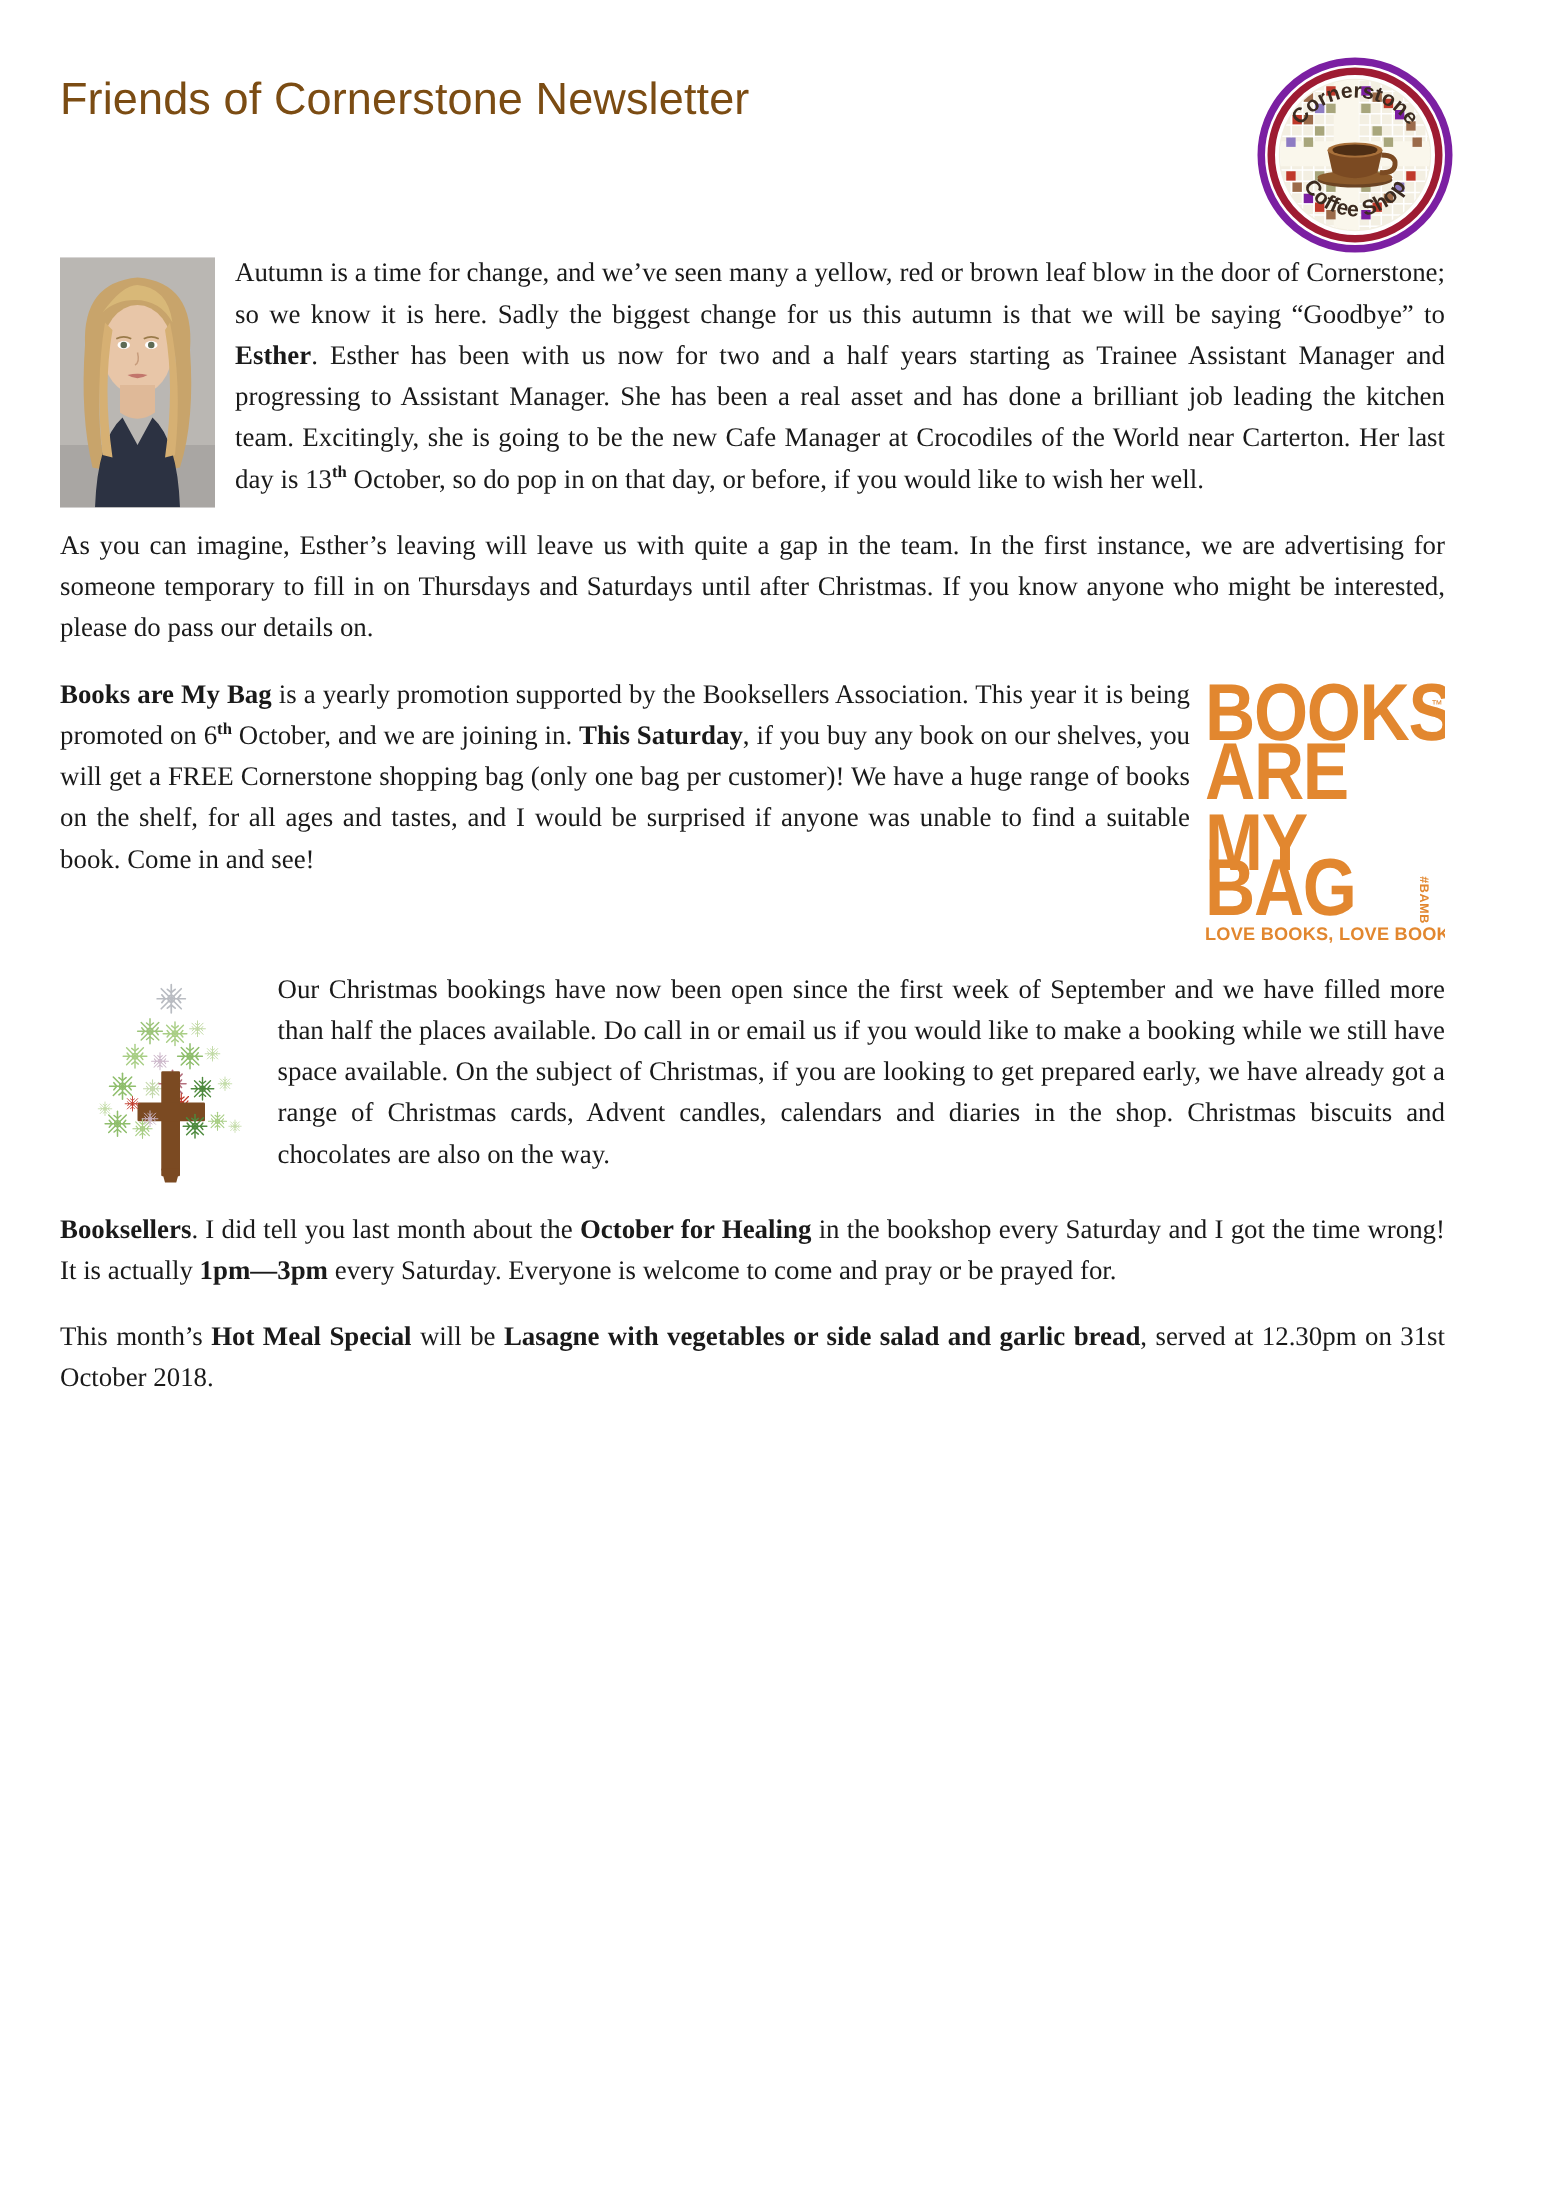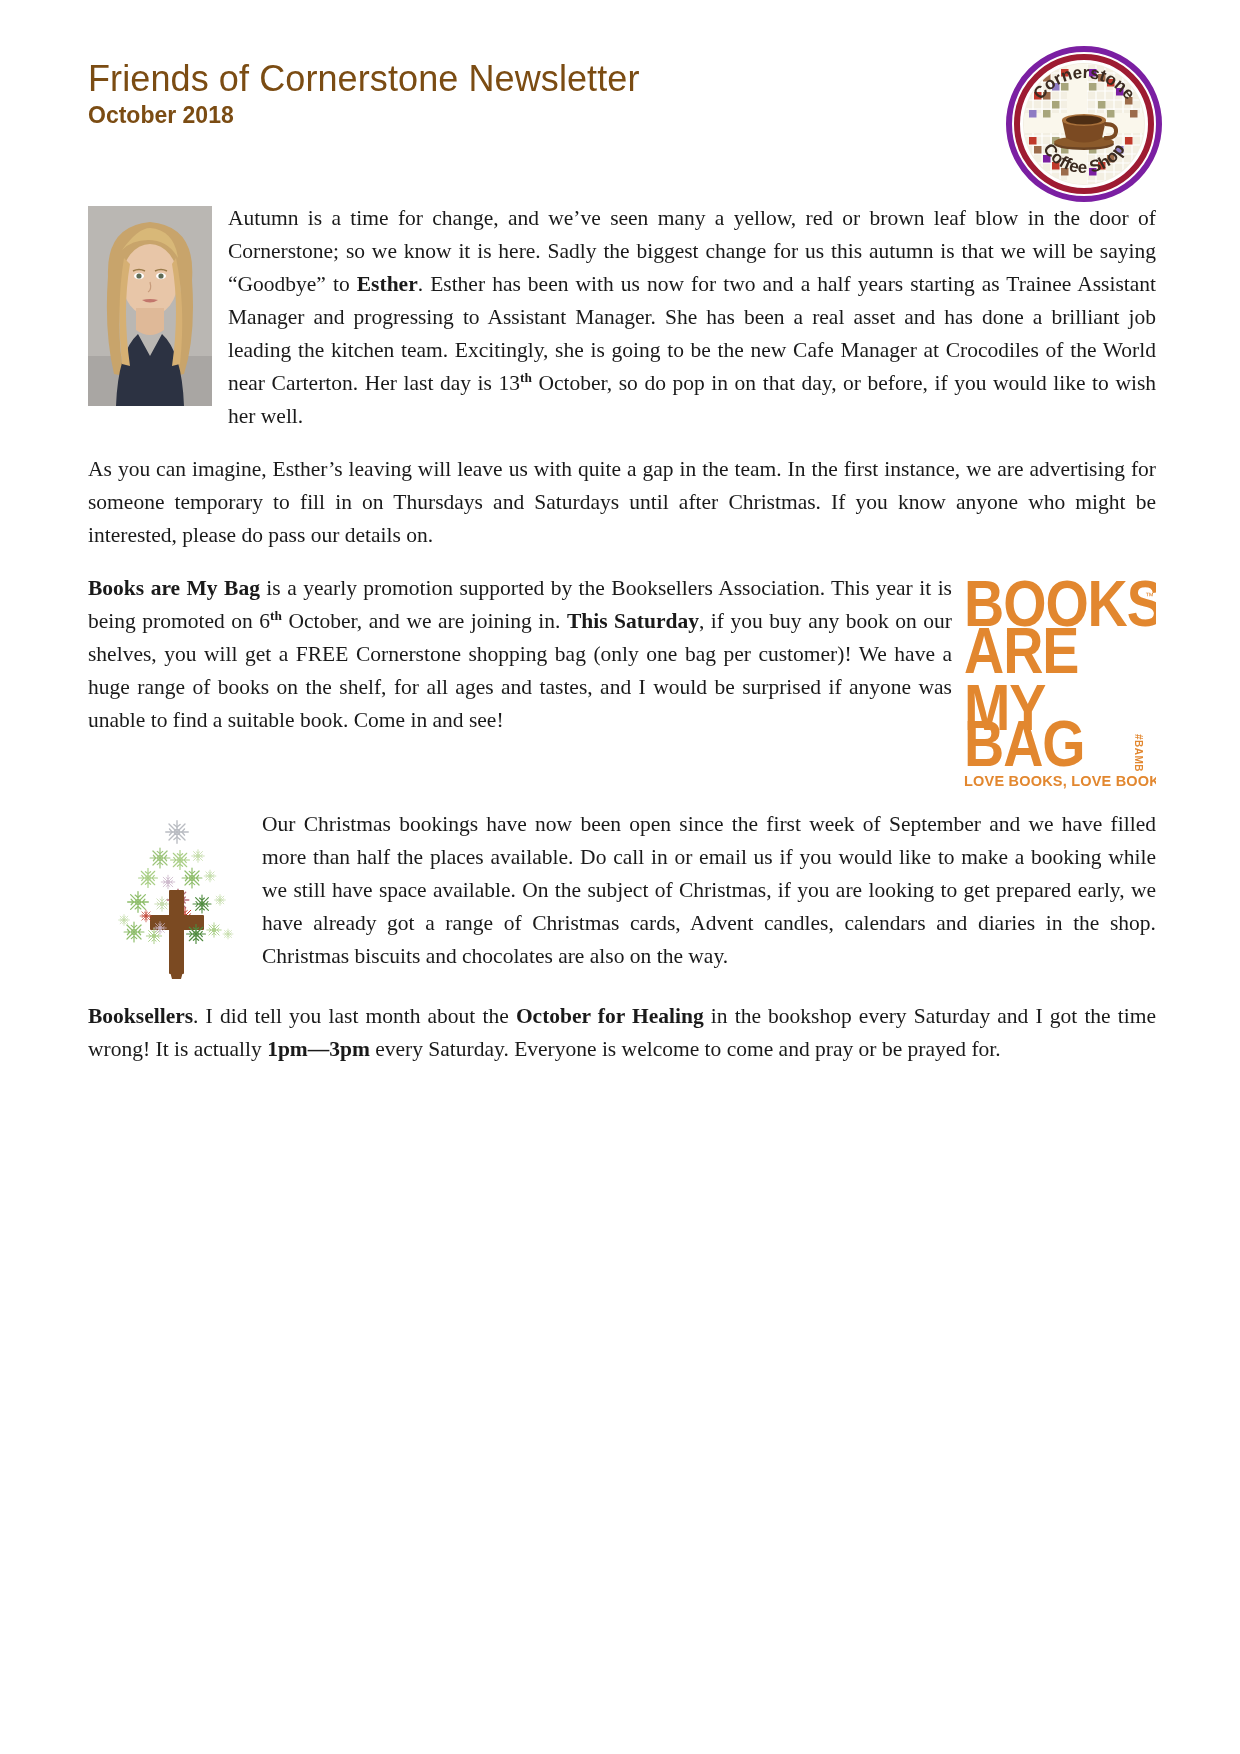--- a/index.html
+++ b/index.html
@@ -13,21 +13,21 @@
     font-family: "Liberation Serif", serif;
     color: #000000;
     position: relative;
     overflow: hidden;
   }
   .page {
     position: relative;
     width: 1240px;
     height: 1754px;
     box-sizing: border-box;
-    padding: 52px 84px 0 88px;
+    padding: 52px 84px 0 48px;
   }
 
   
   .header {
     position: relative;
     height: 150px;
   }
   .title-block {
     position: absolute;
     left: 0;
@@ -157,21 +157,20 @@
   }
 </style>
 </head>
 <body>
 
 <div class="page">
 
   <div class="header">
     <div class="title-block">
       <div class="doc-title">Friends of Cornerstone Newsletter</div>
-      <div class="doc-subtitle">October 2018</div>
     </div>
 
     <div class="logo-wrap">
       <svg viewBox="0 0 160 160" width="160" height="160" aria-hidden="true">
         <defs>
           <clipPath id="innerCircle">
               <circle cx="80" cy="80" r="60"></circle>
             </clipPath>
           <path id="arcTop" d="M 28 86 A 52 52 0 0 1 132 86" fill="none"></path>
           <path id="arcBot" d="M 33 82 A 47 47 0 0 0 127 82" fill="none"></path>
@@ -391,17 +390,18 @@
           </g>
       </svg>
     </div>
 
     <p><span>Our Christmas bookings have now been open since the first week of September and we have filled more than half the places available. Do call in or email us if you would like to make a booking while we still have space available. On the subject of Christmas, if you are looking to get prepared early, we have already got a range of Christmas cards, Advent candles, calendars and diaries in the shop. Christmas biscuits and chocolates are also on the way.</span></p>
 
     <div class="clear"></div>
 
     <p><b>Booksellers</b><span>. I did tell you last month about the </span><b>October for Healing</b><span> in the bookshop every Saturday and I got the time wrong! It is actually </span><b>1pm—3pm</b><span> every Saturday. Everyone is welcome to come and pray or be prayed for.</span></p>
 
+    <p><span>This month’s </span><b>Hot Meal Special</b><span> will be </span><b>Lasagne with vegetables or side salad and garlic bread</b><span>, served at 12.30pm on 31st October 2018.</span></p>
 
 
 
   </div>
 </div>
 
 </body></html>

